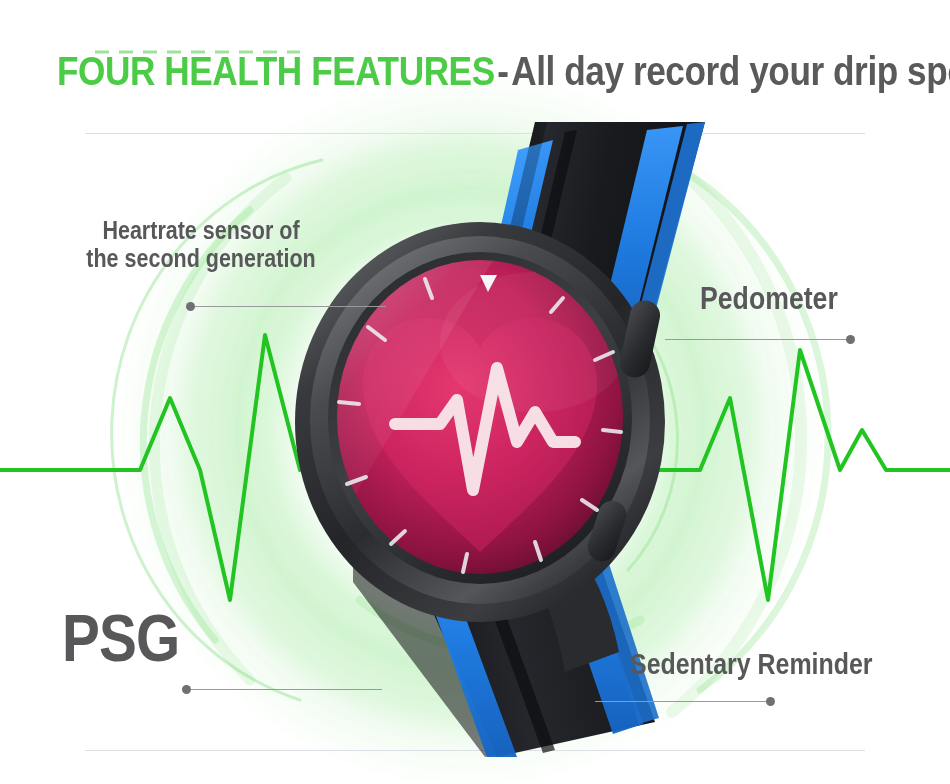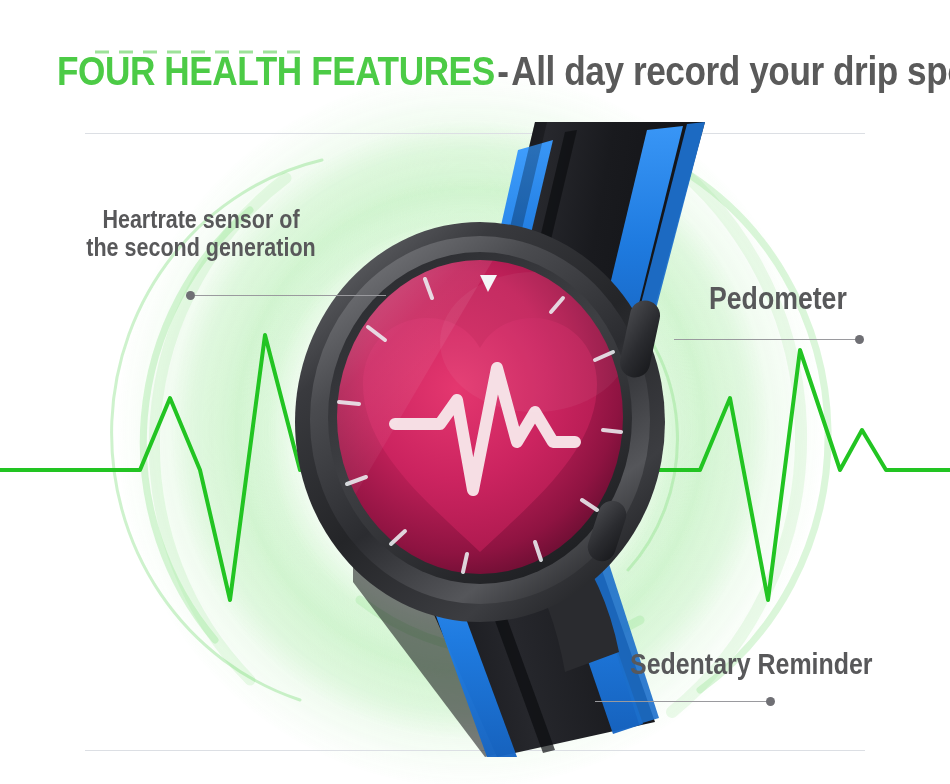--- a/index.html
+++ b/index.html
@@ -72,26 +72,26 @@
     flex:1 1 auto;
   }
   .leader .dot{
     width:9px;height:9px;
     border-radius:50%;
     background:#6f6f74;
     flex:0 0 auto;
   }
 
   
-  #callout-heartrate{left:36px;top:205px;width:330px;}
+  #callout-heartrate{left:36px;top:216px;width:330px;}
   #callout-heartrate .label{font-size:25px;text-align:center;transform-origin:50% 50%;}
   #callout-heartrate .leader{left:150px;top:85px;width:200px;}
 
   
-  #callout-pedometer{left:700px;top:282px;width:230px;margin-left:9px;}
+  #callout-pedometer{left:700px;top:282px;width:230px;}
   #callout-pedometer .label{font-size:31px;text-align:left;transform-origin:0% 50%;}
   #callout-pedometer .leader{left:-35px;top:52px;width:190px;flex-direction:row;}
 
   
   #callout-psg{left:62px;top:602px;width:300px;}
   #callout-psg .label{font-size:66px;text-align:left;transform-origin:0% 50%;letter-spacing:-1px;}
   #callout-psg .leader{left:120px;top:82px;width:200px;}
 
   
   #callout-sedentary{left:630px;top:640px;width:310px;margin-top:8px;}
@@ -327,20 +327,27 @@
   </div>
 
   <div class="callout" id="callout-pedometer">
     <div class="label">Pedometer</div>
     <div class="leader">
       <span class="line"></span>
       <span class="dot"></span>
     </div>
   </div>
 
+  <div class="callout" id="callout-psg">
+    <div class="label">PSG</div>
+    <div class="leader">
+      <span class="dot"></span>
+      <span class="line"></span>
+    </div>
+  </div>
 
   <div class="callout" id="callout-sedentary">
     <div class="label">Sedentary Reminder</div>
     <div class="leader">
       <span class="line"></span>
       <span class="dot"></span>
     </div>
   </div>
 
 </div>

